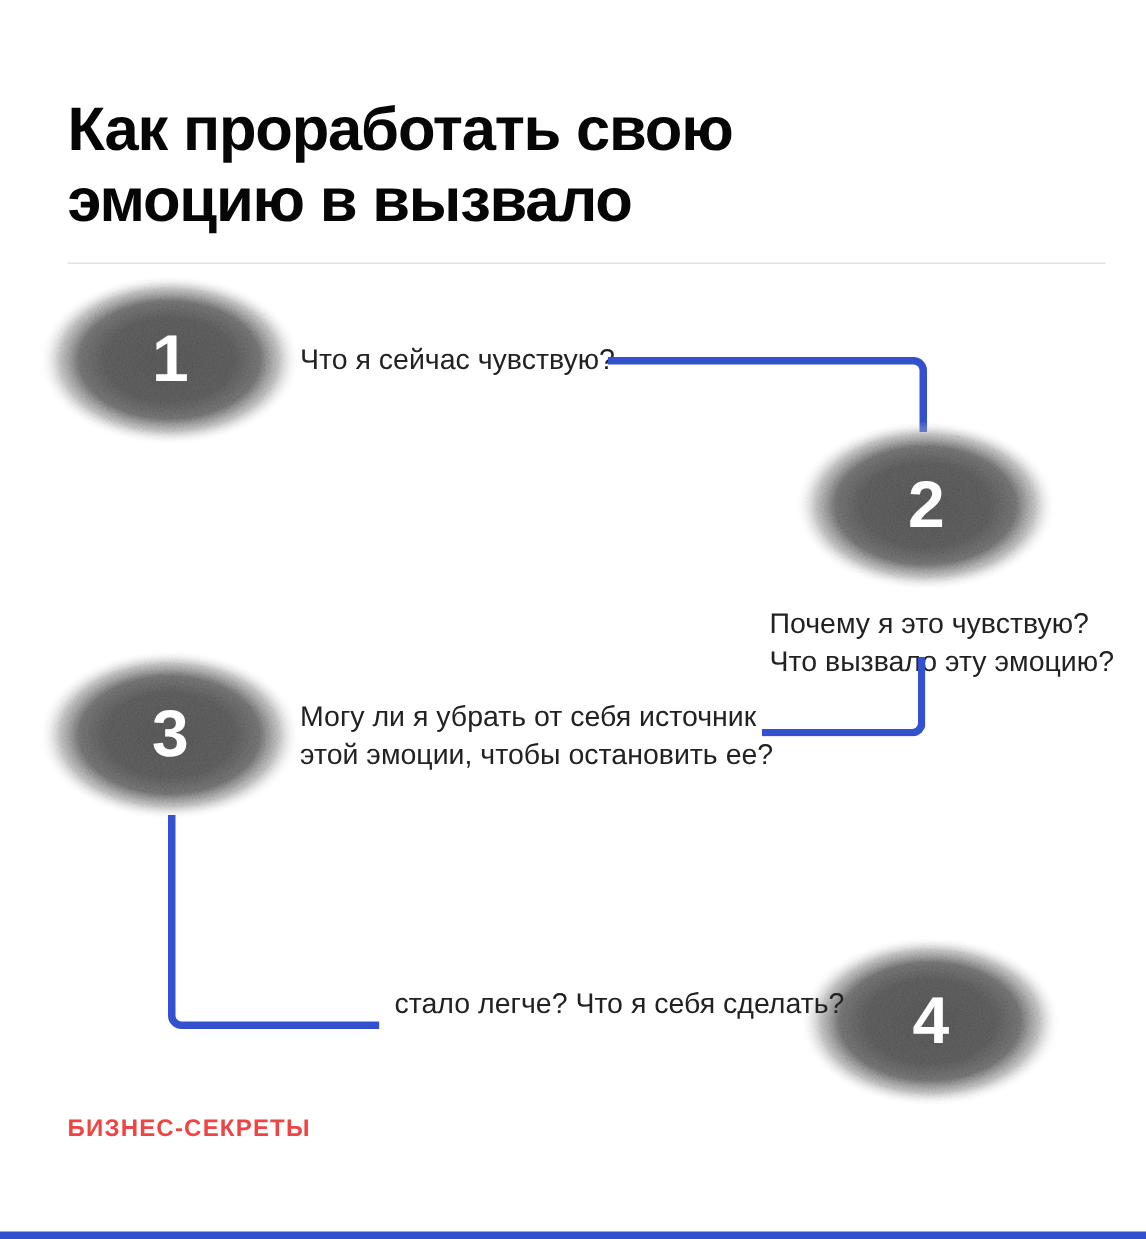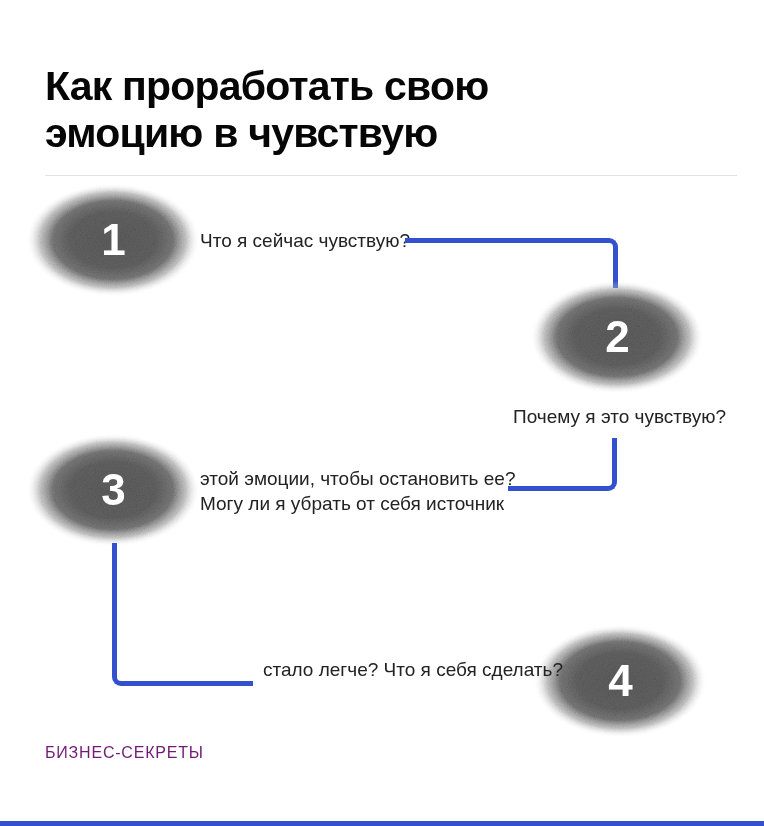--- a/index.html
+++ b/index.html
@@ -41,21 +41,21 @@
     border-bottom:5px solid var(--accent); border-right:5px solid var(--accent);
     border-bottom-right-radius:9px;
   }
   .conn-c {
     left:112px; top:543px; width:141px; height:143px;
     border-bottom:5px solid var(--accent); border-left:5px solid var(--accent);
     border-bottom-left-radius:9px;
   }
   .brand {
     position:absolute; left:45px; top:744px;
-    font-size:16px; font-weight:400; letter-spacing:0.8px; color:#701a75;
+    font-size:16px; font-weight:700; letter-spacing:0.8px; color:#ef4444;
   }
   .accent-bar {
     position:absolute; left:0; bottom:0; width:764px; height:5px;
     background:var(--accent);
   }
 </style>
 </head>
 <body>
 
 <div class="canvas">
@@ -75,21 +75,21 @@
         <feComponentTransfer in="g" result="ga">
           <feFuncA type="linear" slope="0.55" intercept="0"></feFuncA>
         </feComponentTransfer>
         <feComposite in="ga" in2="SourceGraphic" operator="in"></feComposite>
       </filter>
     </defs>
   </svg>
 
   <div class="title">
     <div>Как проработать свою</div>
-    <div>эмоцию в чувствую</div>
+    <div>эмоцию в вызвало</div>
   </div>
   <div class="divider"></div>
 
   <svg class="blob" style="left:25px;top:180px" width="176" height="120" viewBox="0 0 176 120">
     <ellipse cx="88" cy="60" rx="86" ry="56" fill="url(#ovalGrad)"></ellipse>
     <ellipse class="grain" cx="88" cy="60" rx="86" ry="56" fill="url(#ovalGrad)" filter="url(#grainF)"></ellipse>
   </svg>
   <div class="step-num" style="left:85px;top:212px">1</div>
   <div class="q" style="left:200px;top:228px">
     <div>Что я сейчас чувствую?</div>
@@ -97,32 +97,33 @@
 
   <div class="connector conn-a"></div>
 
   <svg class="blob" style="left:529px;top:277px" width="176" height="120" viewBox="0 0 176 120">
     <ellipse cx="88" cy="60" rx="86" ry="56" fill="url(#ovalGrad)"></ellipse>
     <ellipse class="grain" cx="88" cy="60" rx="86" ry="56" fill="url(#ovalGrad)" filter="url(#grainF)"></ellipse>
   </svg>
   <div class="step-num" style="left:589px;top:309px">2</div>
   <div class="q" style="left:513px;top:404px">
     <div>Почему я это чувствую?</div>
+    <div>Что вызвало эту эмоцию?</div>
   </div>
 
   <div class="connector conn-b"></div>
 
   <svg class="blob" style="left:25px;top:430px" width="176" height="120" viewBox="0 0 176 120">
     <ellipse cx="88" cy="60" rx="86" ry="56" fill="url(#ovalGrad)"></ellipse>
     <ellipse class="grain" cx="88" cy="60" rx="86" ry="56" fill="url(#ovalGrad)" filter="url(#grainF)"></ellipse>
   </svg>
   <div class="step-num" style="left:85px;top:462px">3</div>
   <div class="q" style="left:200px;top:466px">
+    <div>Могу ли я убрать от себя источник</div>
     <div>этой эмоции, чтобы остановить ее?</div>
-    <div>Могу ли я убрать от себя источник</div>
   </div>
 
   <div class="connector conn-c"></div>
 
   <svg class="blob" style="left:532px;top:621px" width="176" height="120" viewBox="0 0 176 120">
     <ellipse cx="88" cy="60" rx="86" ry="56" fill="url(#ovalGrad)"></ellipse>
     <ellipse class="grain" cx="88" cy="60" rx="86" ry="56" fill="url(#ovalGrad)" filter="url(#grainF)"></ellipse>
   </svg>
   <div class="step-num" style="left:592px;top:653px">4</div>
   <div class="q" style="left:263px;top:657px">

